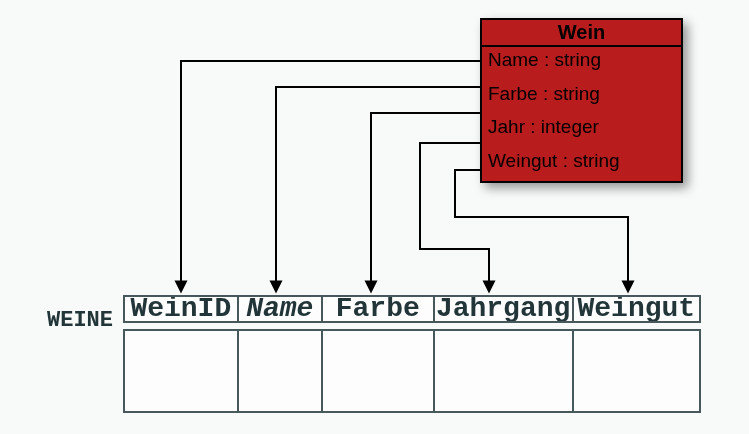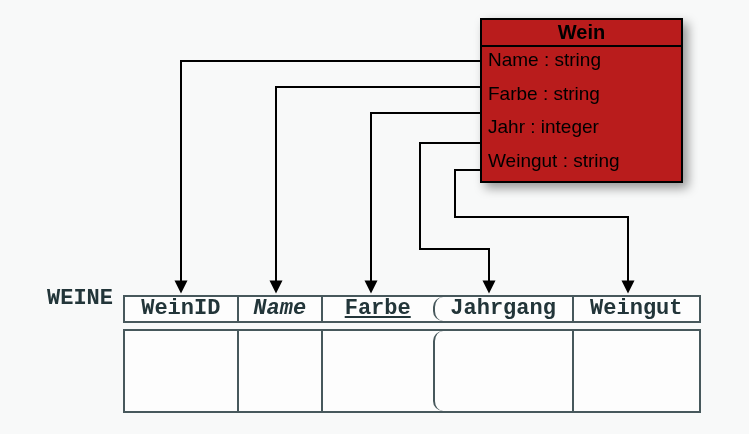--- a/index.html
+++ b/index.html
@@ -65,21 +65,21 @@
     padding-left: 6px;
     font-size: 19px;
     color: #000;
     white-space: nowrap;
   }
 
   
   .table-label {
     position: absolute;
     left: 0;
-    top: 285px;
+    top: 307px;
     width: 113px;
     height: 28px;
     line-height: 28px;
     text-align: right;
     font-family: "Liberation Mono", "DejaVu Sans Mono", monospace;
     font-weight: bold;
     font-size: 22px;
     color: #223539;
     z-index: 2;
   }
@@ -95,29 +95,29 @@
   }
   .tbl-header { top: 295px; height: 28px; }
   .tbl-body   { top: 329px; height: 84px; }
   .tbl-cell {
     box-sizing: border-box;
     height: 100%;
     text-align: center;
     line-height: 24px;
     font-family: "Liberation Mono", "DejaVu Sans Mono", monospace;
     font-weight: bold;
-    font-size: 22px;
+    font-size: 28px;
     color: #223539;
     overflow: hidden;
   }
   .tbl-cell + .tbl-cell { border-left: 2px solid #47585c; }
   .c0 { width: 114px; }
   .c1 { width: 86px; font-style: italic; }
-  .c2 { width: 114px; text-decoration: underline; }
-  .c3 { width: 142px; border-radius: 10px; }
+  .c2 { width: 114px; }
+  .c3 { width: 142px; }
   .c4 { width: 130px; }
 </style>
 </head>
 <body>
 
 <svg class="arrows-svg" width="749" height="434" viewBox="0 0 749 434">
   <g>
     <polyline points="482,61 181,61 181,281"></polyline>
     <path class="head" d="M174.5,280.5 L187.5,280.5 L181,293.5 Z"></path>
   </g>

